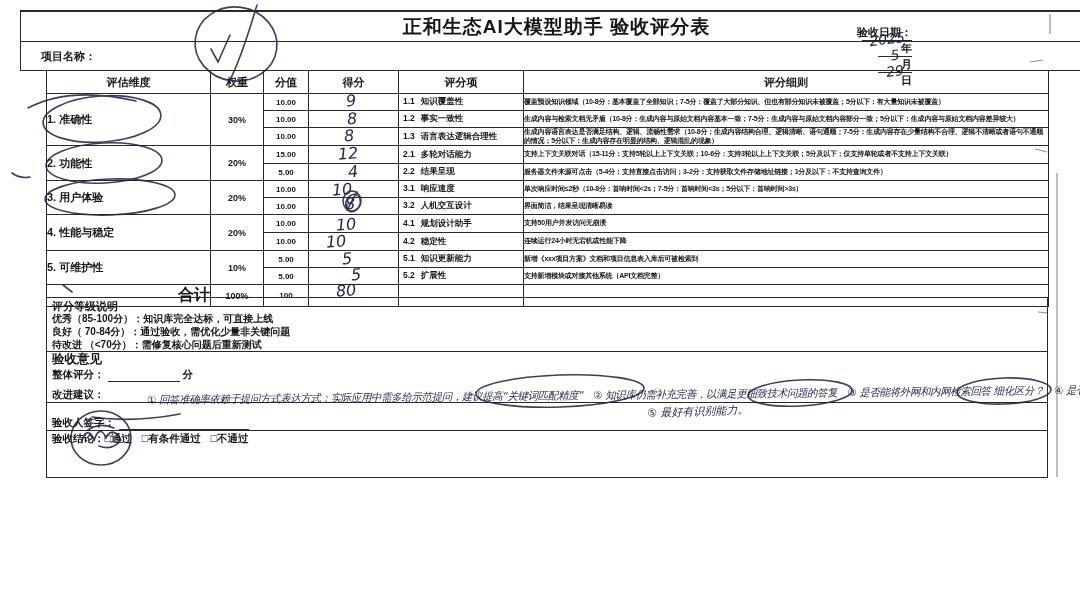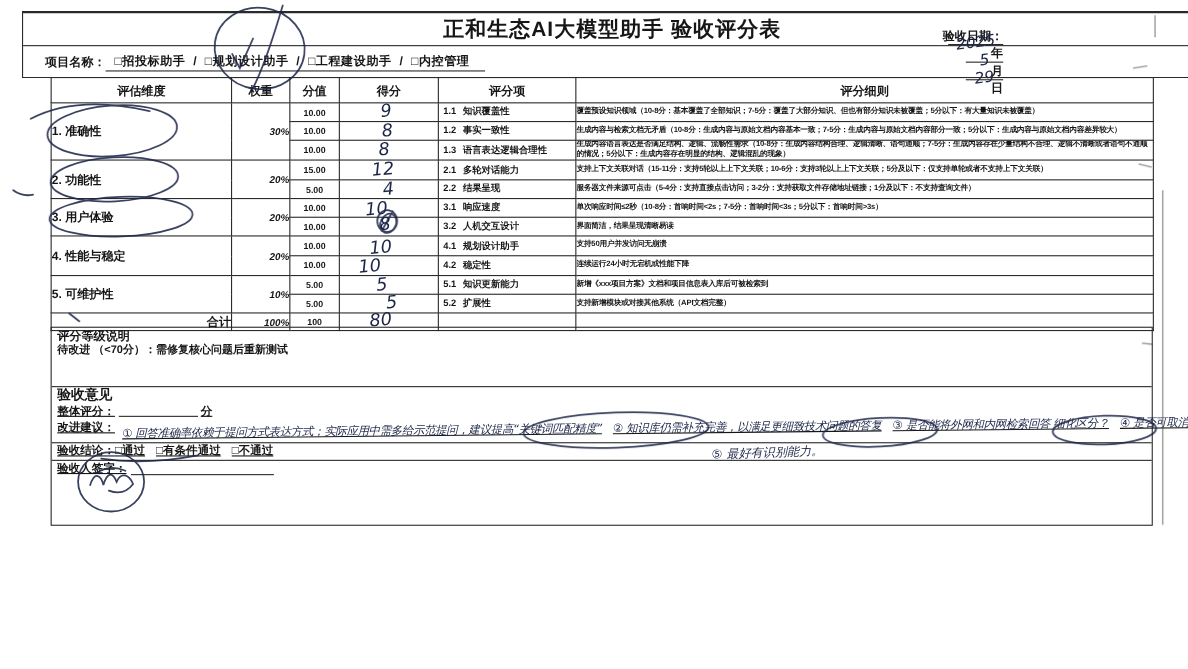--- a/index.html
+++ b/index.html
@@ -22,38 +22,38 @@
   
   .hand{font-family:"DejaVu Sans",sans-serif;font-style:italic;color:#1d2649;font-weight:500;}
   .hd{position:absolute;font-size:16px;transform:rotate(-5deg);line-height:1;}
   .datehand{position:absolute;left:0;top:-9px;width:100%;font-size:14px;transform:rotate(-7deg);}
   
   table.score{position:absolute;left:46px;top:70px;width:1002px;border-collapse:collapse;table-layout:fixed;}
   table.score td,table.score th{border:1px solid #2a2a2a;padding:0;overflow:hidden;}
   table.score{border:1.5px solid #2a2a2a;padding-left:48px;}
   th.h{font-size:11px;font-weight:700;height:22px;}
   td.dim{font-size:11px;font-weight:700;padding-left:14px;vertical-align:middle;}
-  td.wt{font-size:9px;font-weight:700;text-align:right;font-style:italic;}
+  td.wt{font-size:9px;font-weight:700;text-align:center;}
   td.mx{font-size:8px;font-weight:700;text-align:center;}
   td.sc{}
   td.item{font-size:8.5px;font-weight:700;vertical-align:middle;}
   td.item .ino{display:inline-block;margin:0 6px 0 4px;}
   td.rub{font-size:7px;line-height:8.5px;font-weight:600;vertical-align:middle;padding:0 2px 0 3px;letter-spacing:-0.2px;}
   tr.r17{height:17px;} tr.r18{height:18px;} tr.rtot{height:13px;}
-  td.total{font-size:11px;font-weight:700;text-align:right;padding-right:10px;}
+  td.total{font-size:16px;font-weight:700;text-align:right;padding-right:10px;}
   
   .lower{position:absolute;left:46px;top:297px;width:1002px;height:181px;
          border:1.5px solid #2a2a2a;box-sizing:border-box;font-size:10.5px;}
   .grading{height:54px;border-bottom:1px solid #2a2a2a;padding:2px 0 0 5px;box-sizing:border-box;}
   .grading .gh{font-weight:700;font-size:11px;line-height:13px;}
   .grading div{font-weight:600;font-size:10px;line-height:12.8px;}
   .ophead{height:15px;font-weight:700;font-size:12.5px;line-height:15px;padding-left:5px;}
-  .lrow{box-sizing:border-box;padding-left:5px;display:flex;align-items:flex-start;font-weight:700;text-decoration:underline;}
+  .lrow{box-sizing:border-box;padding-left:5px;display:flex;align-items:flex-end;font-weight:700;}
   .overall{height:15px;}
-  .suggest{height:20px;white-space:nowrap;overflow:visible;}
+  .suggest{height:20px;white-space:nowrap;overflow:visible;gap:36px;}
   .suggest .handline{font-size:10.5px;letter-spacing:-0.4px;transform:rotate(-0.6deg);margin-left:6px;}
   .suggest .handline span{margin-right:10px;}
   .conclusion{height:16px;border-top:1px solid #2a2a2a;}
   .conclusion span.opt{margin-right:10px;}
   .sign{border-top:1px solid #2a2a2a;}
   .sign1{height:28px;} .sign2{height:33px;}
   .signline{display:inline-block;border-bottom:1.2px solid #2a2a2a;width:130px;height:12px;margin-left:4px;}
   .blank{display:inline-block;border-bottom:1.2px solid #2a2a2a;width:72px;height:11px;margin:0 3px;}
   .hand2{position:absolute;left:600px;top:106px;font-size:11px;transform:rotate(-2deg);}
   
@@ -61,23 +61,20 @@
 </style>
 </head>
 <body>
 
 <div class="page">
 
   <div class="topbox">
     <div class="title">正和生态AI大模型助手 验收评分表</div>
     <div class="projrow">
       <span class="projlabel">项目名称：</span>
-      <span class="opts">
-        <span>□招投标助手</span><span class="sep">/</span><span>□规划设计助手</span><span class="sep">/</span><span>□工程建设助手</span><span class="sep">/</span><span>□内控管理</span>
-      </span>
       <span class="daterow">
         <span>验收日期：</span>
         <span class="u y">
             <span class="hand datehand">2025</span>
           </span>
         <span>年</span>
         <span class="u m">
             <span class="hand datehand">5</span>
           </span>
         <span>月</span>
@@ -203,43 +200,45 @@
   <span class="hand hd" style="left:345px;top:196px;">8</span>
   <span class="hand hd" style="left:336px;top:217px;">10</span>
   <span class="hand hd" style="left:326px;top:234px;">10</span>
   <span class="hand hd" style="left:342px;top:251px;">5</span>
   <span class="hand hd" style="left:351px;top:267px;">5</span>
   <span class="hand hd" style="left:336px;top:283px;">80</span>
 
   <div class="lower">
     <div class="grading">
       <div class="gh">评分等级说明</div>
+      <div>优秀（85-100分）：知识库完全达标，可直接上线</div>
+      <div>良好（ 70-84分）：通过验收，需优化少量非关键问题</div>
       <div>待改进 （&lt;70分）：需修复核心问题后重新测试</div>
     </div>
     <div class="ophead">验收意见</div>
     <div class="lrow overall">
       <span>整体评分：</span>
       <span class="blank"></span>
       <span>分</span>
     </div>
     <div class="lrow suggest">
       <span>改进建议：</span>
       <span class="hand handline">
         <span>① 回答准确率依赖于提问方式表达方式；实际应用中需多给示范提问，建议提高“关键词匹配精度”</span><span>② 知识库仍需补充完善，以满足更细致技术问题的答复</span><span>③ 是否能将外网和内网检索回答 细化区分？</span><span>④ 是否可取消“确认项目”？</span>
       </span>
     </div>
+    <div class="lrow sign sign1">
+      <span>验收人签字：</span>
+      <span class="signline"></span>
+    </div>
     <div class="lrow conclusion">
       <span>验收结论：</span>
       <span class="opt">□通过</span>
       <span class="opt">□有条件通过</span>
       <span class="opt">□不通过</span>
-    </div>
-    <div class="lrow sign sign1">
-      <span>验收人签字：</span>
-      <span class="signline"></span>
     </div>
     <span class="hand hand2">⑤ 最好有识别能力。</span>
   </div>
 
   <svg class="ink" width="1080" height="608" viewBox="0 0 1080 608">
     <g stroke="#1d2649" stroke-width="1.6" fill="none" opacity="0.88" stroke-linecap="round">
 
       <ellipse cx="236" cy="44" rx="41" ry="37" transform="rotate(8 236 44)"></ellipse>
       <path d="M257,5 C251,24 243,54 230,80"></path>
       <path d="M211,49 l7,13 l12,-27"></path>

